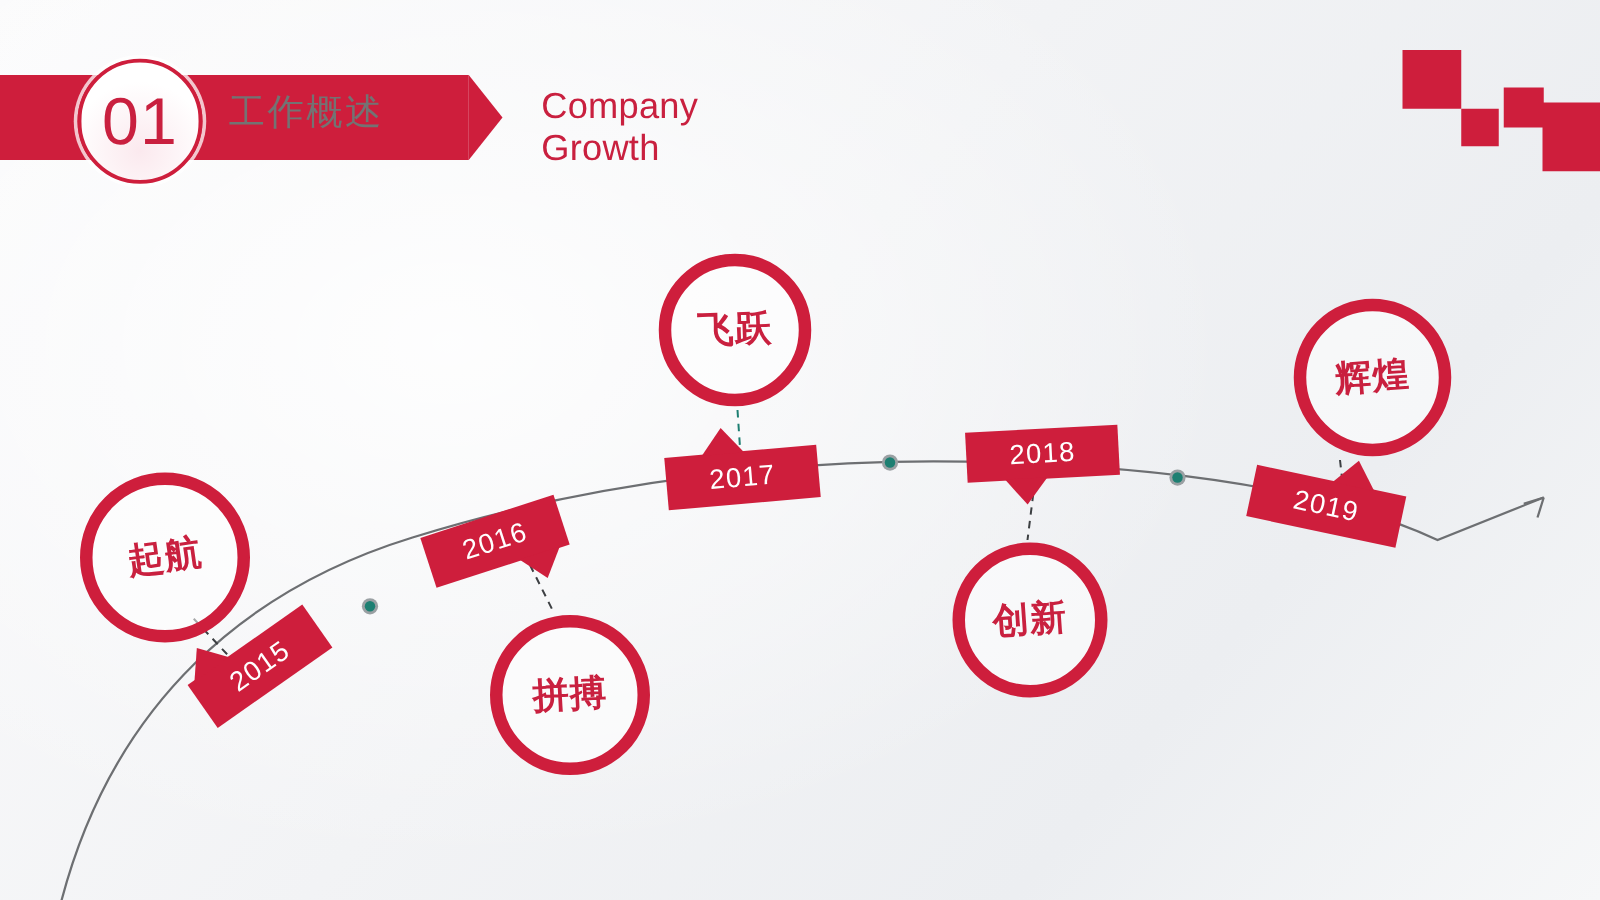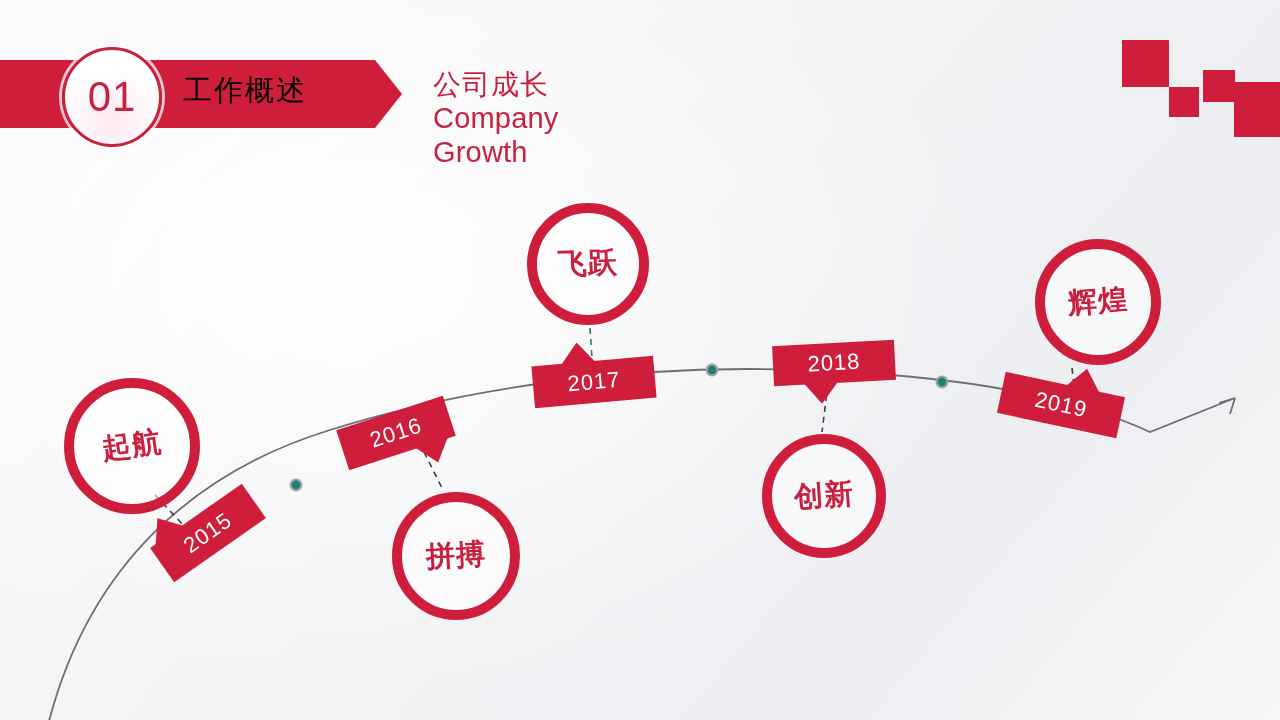--- a/index.html
+++ b/index.html
@@ -59,31 +59,31 @@
     height: 94px;
     border-radius: 50%;
     background: radial-gradient(circle at 50% 75%, #fbe9ee 0%, #ffffff 65%);
     border: 3px solid #ce1e3c;
     box-shadow: 0 0 0 3px rgba(255,255,255,0.75);
     display: flex;
     align-items: center;
     justify-content: center;
   }
   #header-number-badge .num {
-    font-size: 42px;
+    font-size: 53px;
     color: #c9203f;
     letter-spacing: 1px;
     line-height: 1;
   }
   #header-section-label {
     position: absolute;
     left: 183px;
     top: 76px;
     font-size: 29px;
-    color: #000000;
+    color: #737373;
     letter-spacing: 2px;
     line-height: 1;
     white-space: nowrap;
   }
   #title-block {
     position: absolute;
     left: 433px;
     top: 68px;
     line-height: 1.18;
     color: #c9203f;
@@ -260,21 +260,20 @@
   <div id="header-ribbon"></div>
   <div id="header-ribbon-point"></div>
 
   <div id="header-number-badge">
     <span class="num">01</span>
   </div>
 
   <div id="header-section-label">工作概述</div>
 
   <div id="title-block">
-    <span class="cn">公司成长</span>
     <span class="en1">Company</span>
     <span class="en2">Growth</span>
   </div>
 
   <div class="corner-square" id="corner-sq-1"></div>
   <div class="corner-square" id="corner-sq-2"></div>
   <div class="corner-square" id="corner-sq-3"></div>
   <div class="corner-square" id="corner-sq-4"></div>
 
   <svg id="timeline-curve" viewBox="0 0 1280 720">

